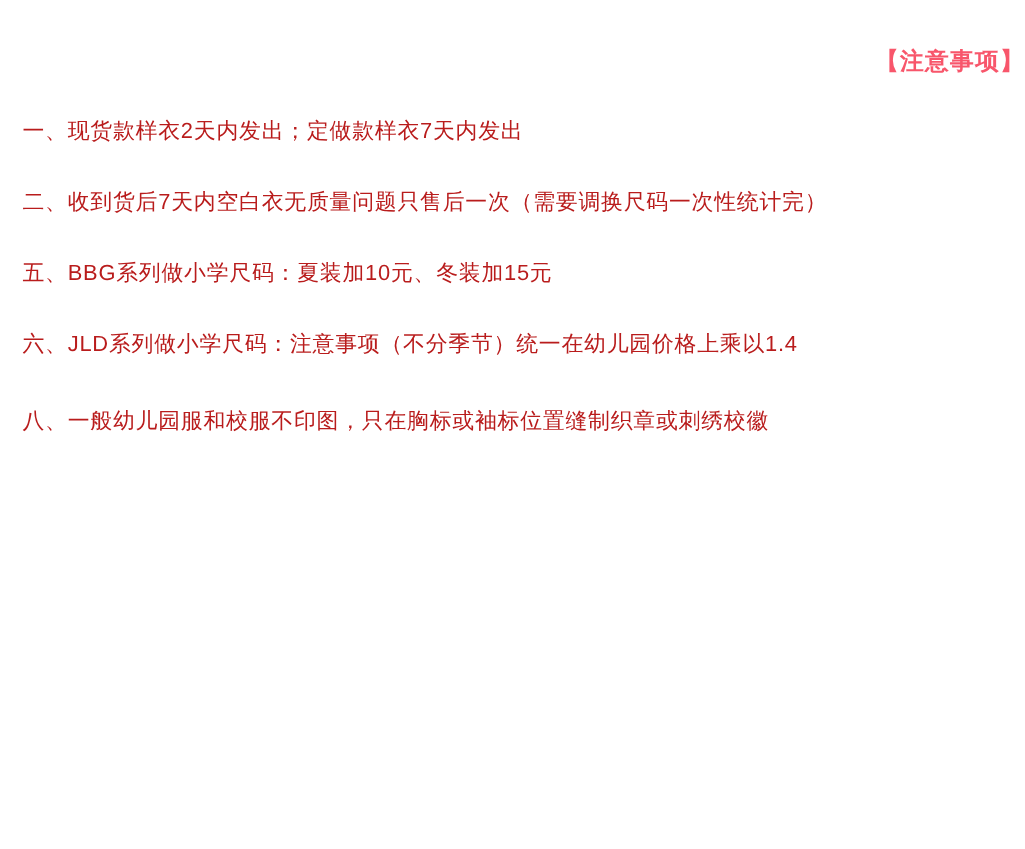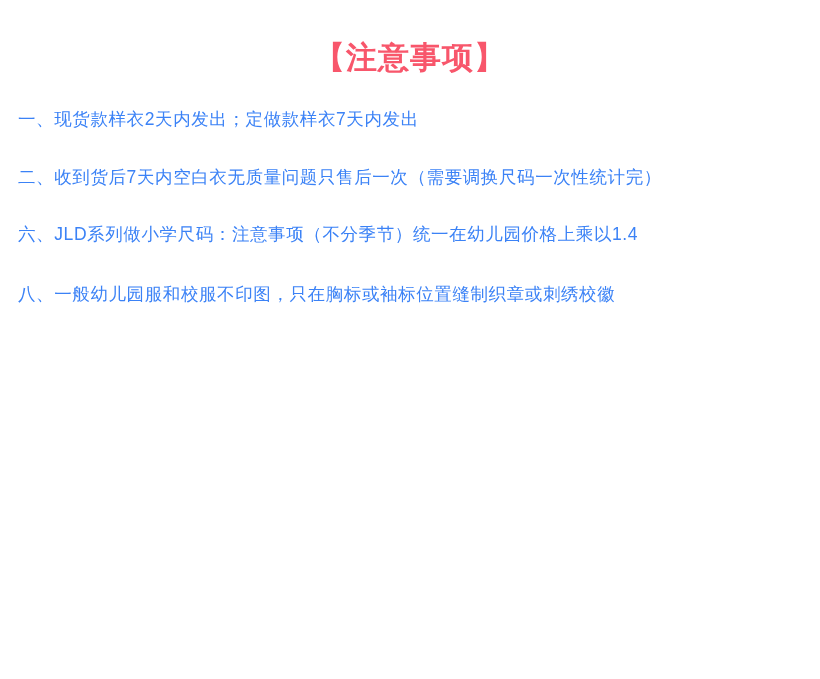--- a/index.html
+++ b/index.html
@@ -13,36 +13,36 @@
     font-family: "Liberation Sans", sans-serif;
     overflow: hidden;
   }
   .page {
     position: relative;
     width: 820px;
     height: 679px;
     box-sizing: border-box;
   }
   .notice-title {
-    text-align: center;
+    text-align: right;
     color: #f8566b;
-    font-size: 31px;
+    font-size: 19px;
     font-weight: bold;
     letter-spacing: 1px;
     padding-top: 38px;
     padding-bottom: 6px;
     line-height: 1.3;
   }
   .notice-list {
     list-style: none;
     margin: 0;
     padding: 22px 18px 0 18px;
   }
   .notice-item {
-    color: #3b82f6;
+    color: #b91c1c;
     font-size: 17.5px;
     line-height: 1.5;
     letter-spacing: 0.6px;
     margin: 0 0 31px 0;
     white-space: nowrap;
     overflow: hidden;
   }
   .notice-item:last-child {
     margin-bottom: 0;
     margin-top: 34px;
@@ -51,17 +51,18 @@
 </head>
 <body>
 
 <div class="page">
 
   <div class="notice-title">【注意事项】</div>
 
   <ul class="notice-list">
     <li class="notice-item">一、现货款样衣2天内发出；定做款样衣7天内发出</li>
     <li class="notice-item">二、收到货后7天内空白衣无质量问题只售后一次（需要调换尺码一次性统计完）</li>
+    <li class="notice-item">五、BBG系列做小学尺码：夏装加10元、冬装加15元</li>
     <li class="notice-item">六、JLD系列做小学尺码：注意事项（不分季节）统一在幼儿园价格上乘以1.4</li>
     <li class="notice-item">八、一般幼儿园服和校服不印图，只在胸标或袖标位置缝制织章或刺绣校徽</li>
   </ul>
 
 </div>
 
 </body></html>

